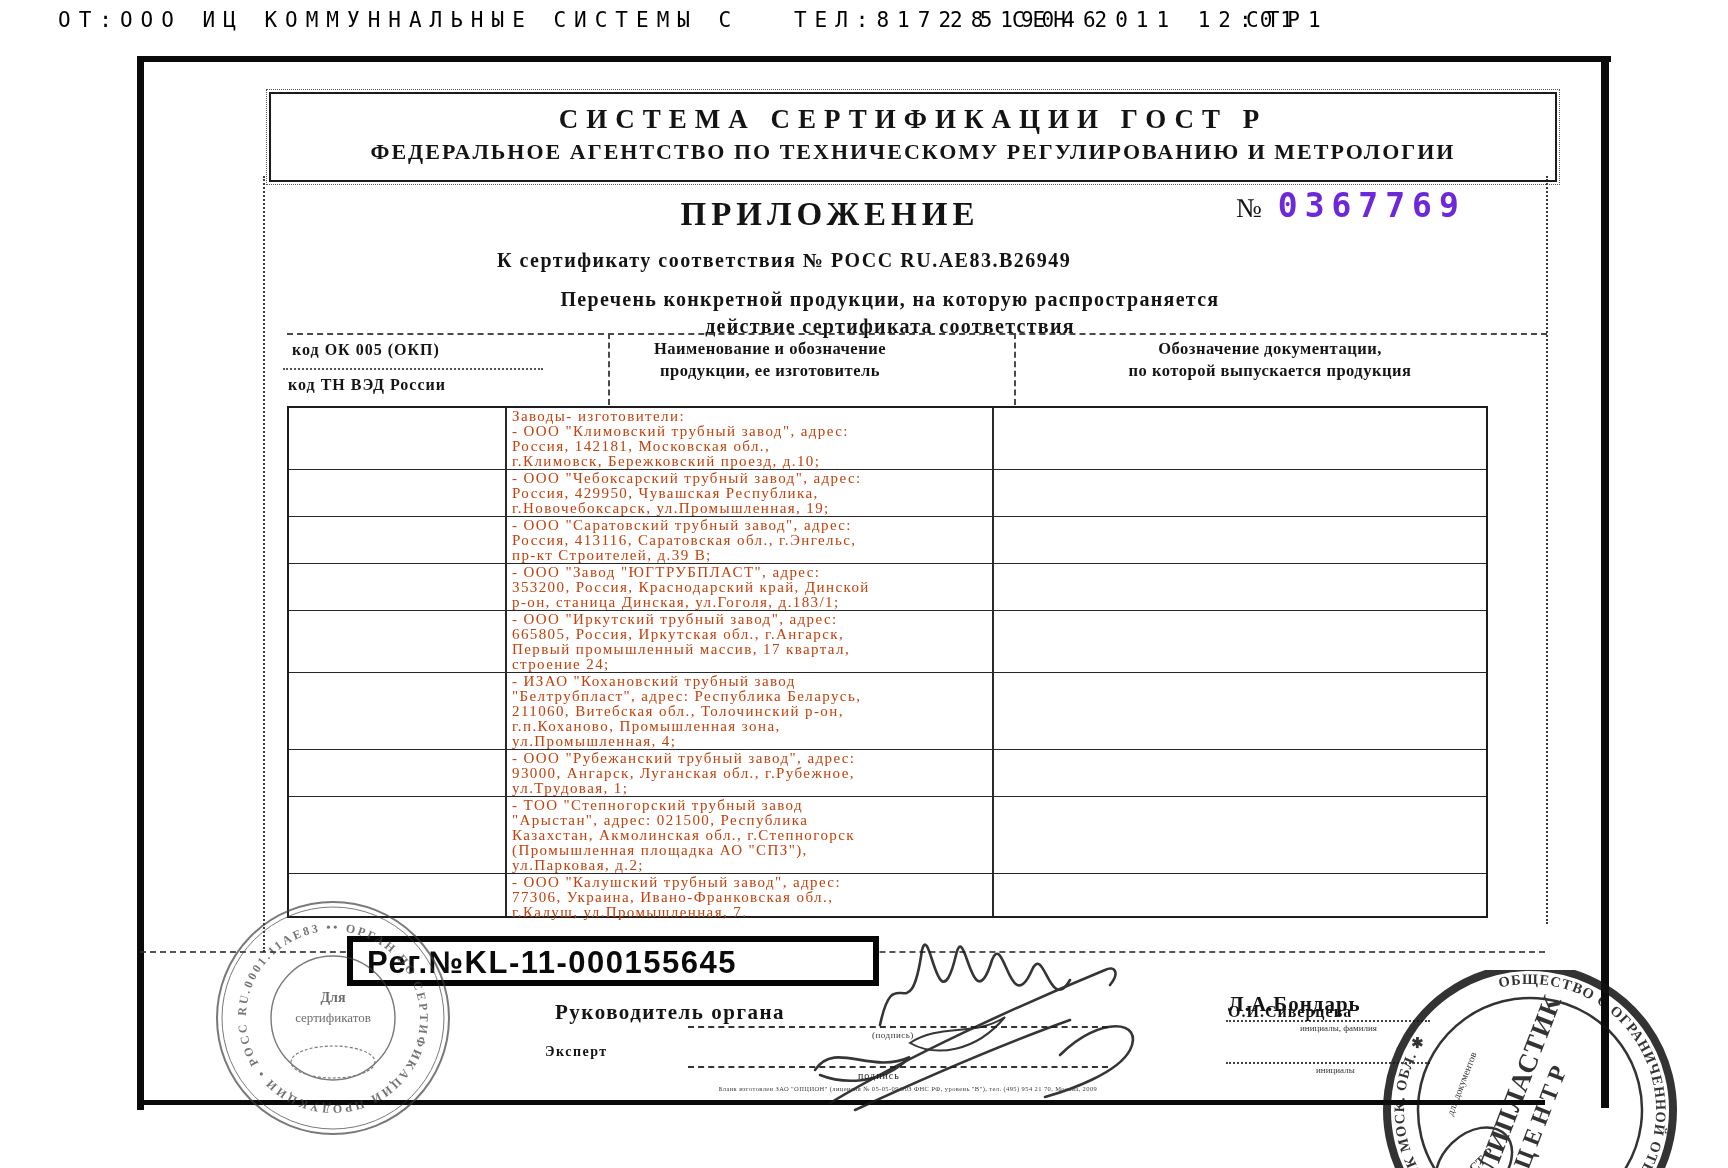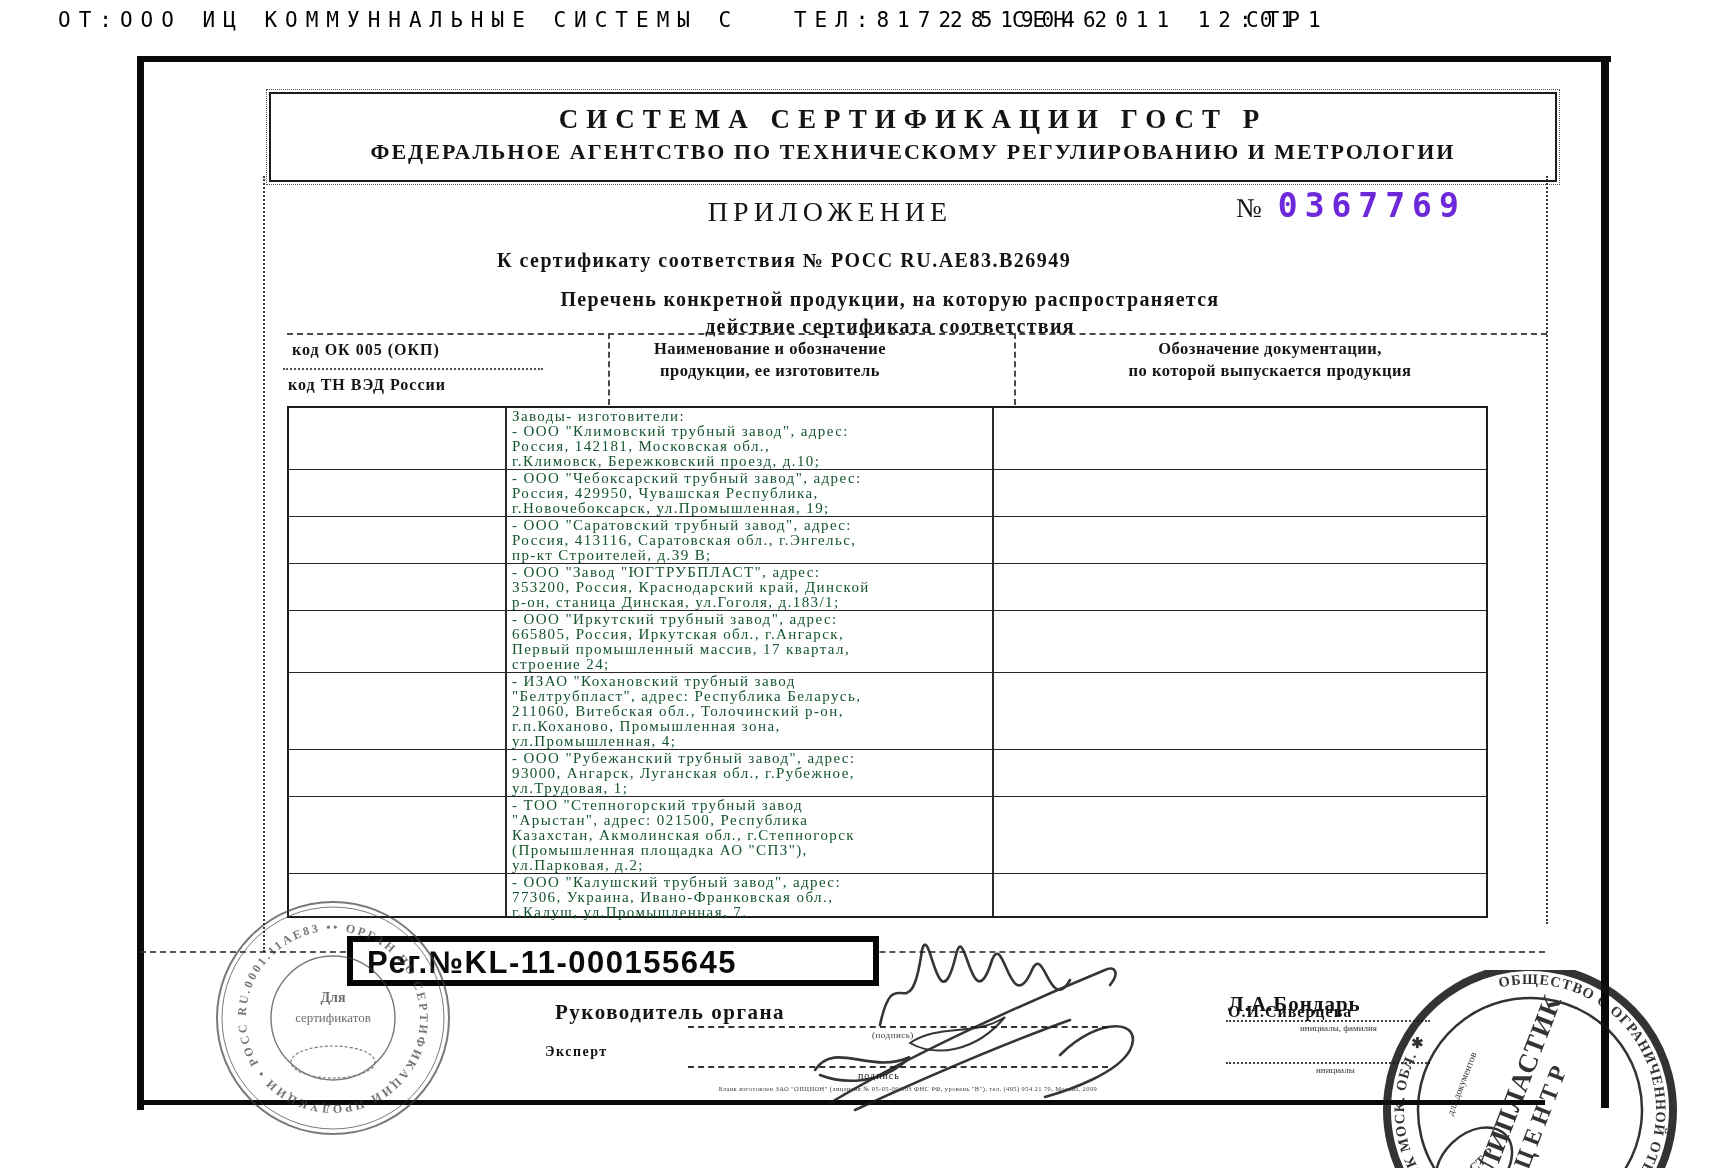--- a/index.html
+++ b/index.html
@@ -24,21 +24,21 @@
 
   
   .titlebox{top:92px;left:263px;width:1284px;height:86px;border:2px solid #1b1b1b;
             outline:1px dotted #555;outline-offset:2px;text-align:center;margin-left:6px;}
   .t1{margin-top:10px;font-size:27px;font-weight:bold;letter-spacing:8px;white-space:nowrap;}
   .t2{margin-top:4px;font-size:22px;font-weight:bold;letter-spacing:2px;white-space:nowrap;}
 
   .cert-no{top:186px;left:1236px;font-size:27px;white-space:nowrap;}
   .cert-no .digits{font-family:"DejaVu Sans Mono",monospace;font-size:33px;font-weight:bold;
                    letter-spacing:7px;margin-left:16px;color:#6d28d9;}
-  .append{top:196px;left:640px;width:380px;text-align:center;font-size:28px;font-weight:normal;
+  .append{top:196px;left:640px;width:380px;text-align:center;font-size:33px;font-weight:bold;
           letter-spacing:5px;}
   .subtitle{top:249px;left:497px;font-size:20px;font-weight:bold;letter-spacing:1.5px;white-space:nowrap;}
   .desc{top:286px;left:390px;width:1000px;text-align:center;font-size:20px;font-weight:bold;
         letter-spacing:1.3px;line-height:27px;}
 
   
   .hdr-topline{top:333px;left:287px;width:1260px;border-top:2px dashed #4a4a4a;}
   .col1a{top:341px;left:292px;font-size:16px;font-weight:bold;letter-spacing:1px;white-space:nowrap;}
   .col1-dots{top:368px;left:283px;width:260px;border-top:2px dotted #555;}
   .col1b{top:376px;left:288px;font-size:16px;font-weight:bold;letter-spacing:1px;white-space:nowrap;}
@@ -48,21 +48,21 @@
          line-height:22px;letter-spacing:.5px;}
   .col3h{top:338px;left:1040px;width:460px;text-align:center;font-size:16.5px;font-weight:bold;
          line-height:22px;letter-spacing:.5px;}
 
   
   .tbl{top:406px;left:287px;width:1201px;height:512px;border:2px solid #1d1d1d;box-sizing:border-box;}
   .vdiv1{position:absolute;top:0;left:216px;height:100%;border-left:2px solid #2a2a2a;}
   .vdiv2{position:absolute;top:0;left:703px;height:100%;border-left:2px solid #2a2a2a;}
   .trow{box-sizing:border-box;border-bottom:1.6px solid #262626;padding:1px 0 0 223px;}
   .trow:last-child{border-bottom:none;}
-  .trow div{font-size:15px;line-height:15px;letter-spacing:1.4px;white-space:nowrap;color:#14532d;}
+  .trow div{font-size:15px;line-height:15px;letter-spacing:1.4px;white-space:nowrap;color:#c2410c;}
 
   
   .regbox{top:936px;left:347px;width:532px;height:50px;border:6px solid #050505;box-sizing:border-box;
           background:#fff;}
   .regtxt{position:absolute;left:14px;top:3px;font-family:"Liberation Sans",sans-serif;
           font-size:31px;font-weight:bold;letter-spacing:1.5px;color:#0b0b0b;white-space:nowrap;}
 
   
   .role1{top:1000px;left:555px;font-size:21px;font-weight:bold;letter-spacing:1.5px;white-space:nowrap;}
   .role2{top:1044px;left:545px;font-size:14px;font-weight:bold;letter-spacing:1.5px;white-space:nowrap;}

